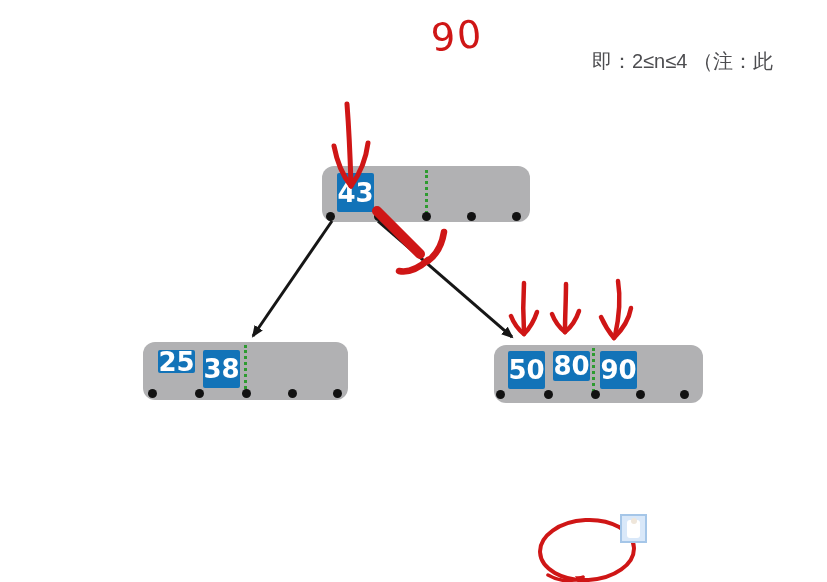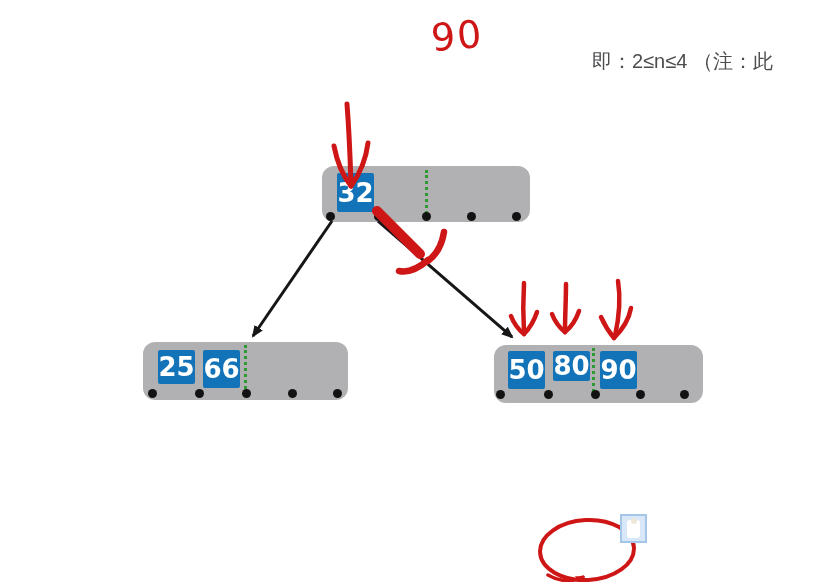--- a/index.html
+++ b/index.html
@@ -60,32 +60,32 @@
 
 <div class="stage">
 
   <div class="heading">
     <div class="line2">即：2≤n≤4 （注：此</div>
   </div>
 
   <div class="hand90">90</div>
 
   <div class="bnode root">
-    <div class="key" style="left:15px;top:7px;height:39px;">32</div>
+    <div class="key" style="left:15px;top:7px;height:39px;">43</div>
     <div class="divider" style="left:103px;top:4px;"></div>
     <div class="dot" style="left:4px;top:46px;"></div>
     <div class="dot" style="left:52px;top:46px;"></div>
     <div class="dot" style="left:100px;top:46px;"></div>
     <div class="dot" style="left:145px;top:46px;"></div>
     <div class="dot" style="left:190px;top:46px;"></div>
   </div>
 
   <div class="bnode left">
-    <div class="key" style="left:15px;top:8px;height:34px;">25</div>
-    <div class="key" style="left:60px;top:8px;height:38px;">66</div>
+    <div class="key" style="left:15px;top:8px;height:23px;">25</div>
+    <div class="key" style="left:60px;top:8px;height:38px;">38</div>
     <div class="divider" style="left:101px;top:3px;"></div>
     <div class="dot" style="left:5px;top:47px;"></div>
     <div class="dot" style="left:52px;top:47px;"></div>
     <div class="dot" style="left:99px;top:47px;"></div>
     <div class="dot" style="left:145px;top:47px;"></div>
     <div class="dot" style="left:190px;top:47px;"></div>
   </div>
 
   <div class="bnode right">
     <div class="key" style="left:14px;top:6px;height:38px;">50</div>

